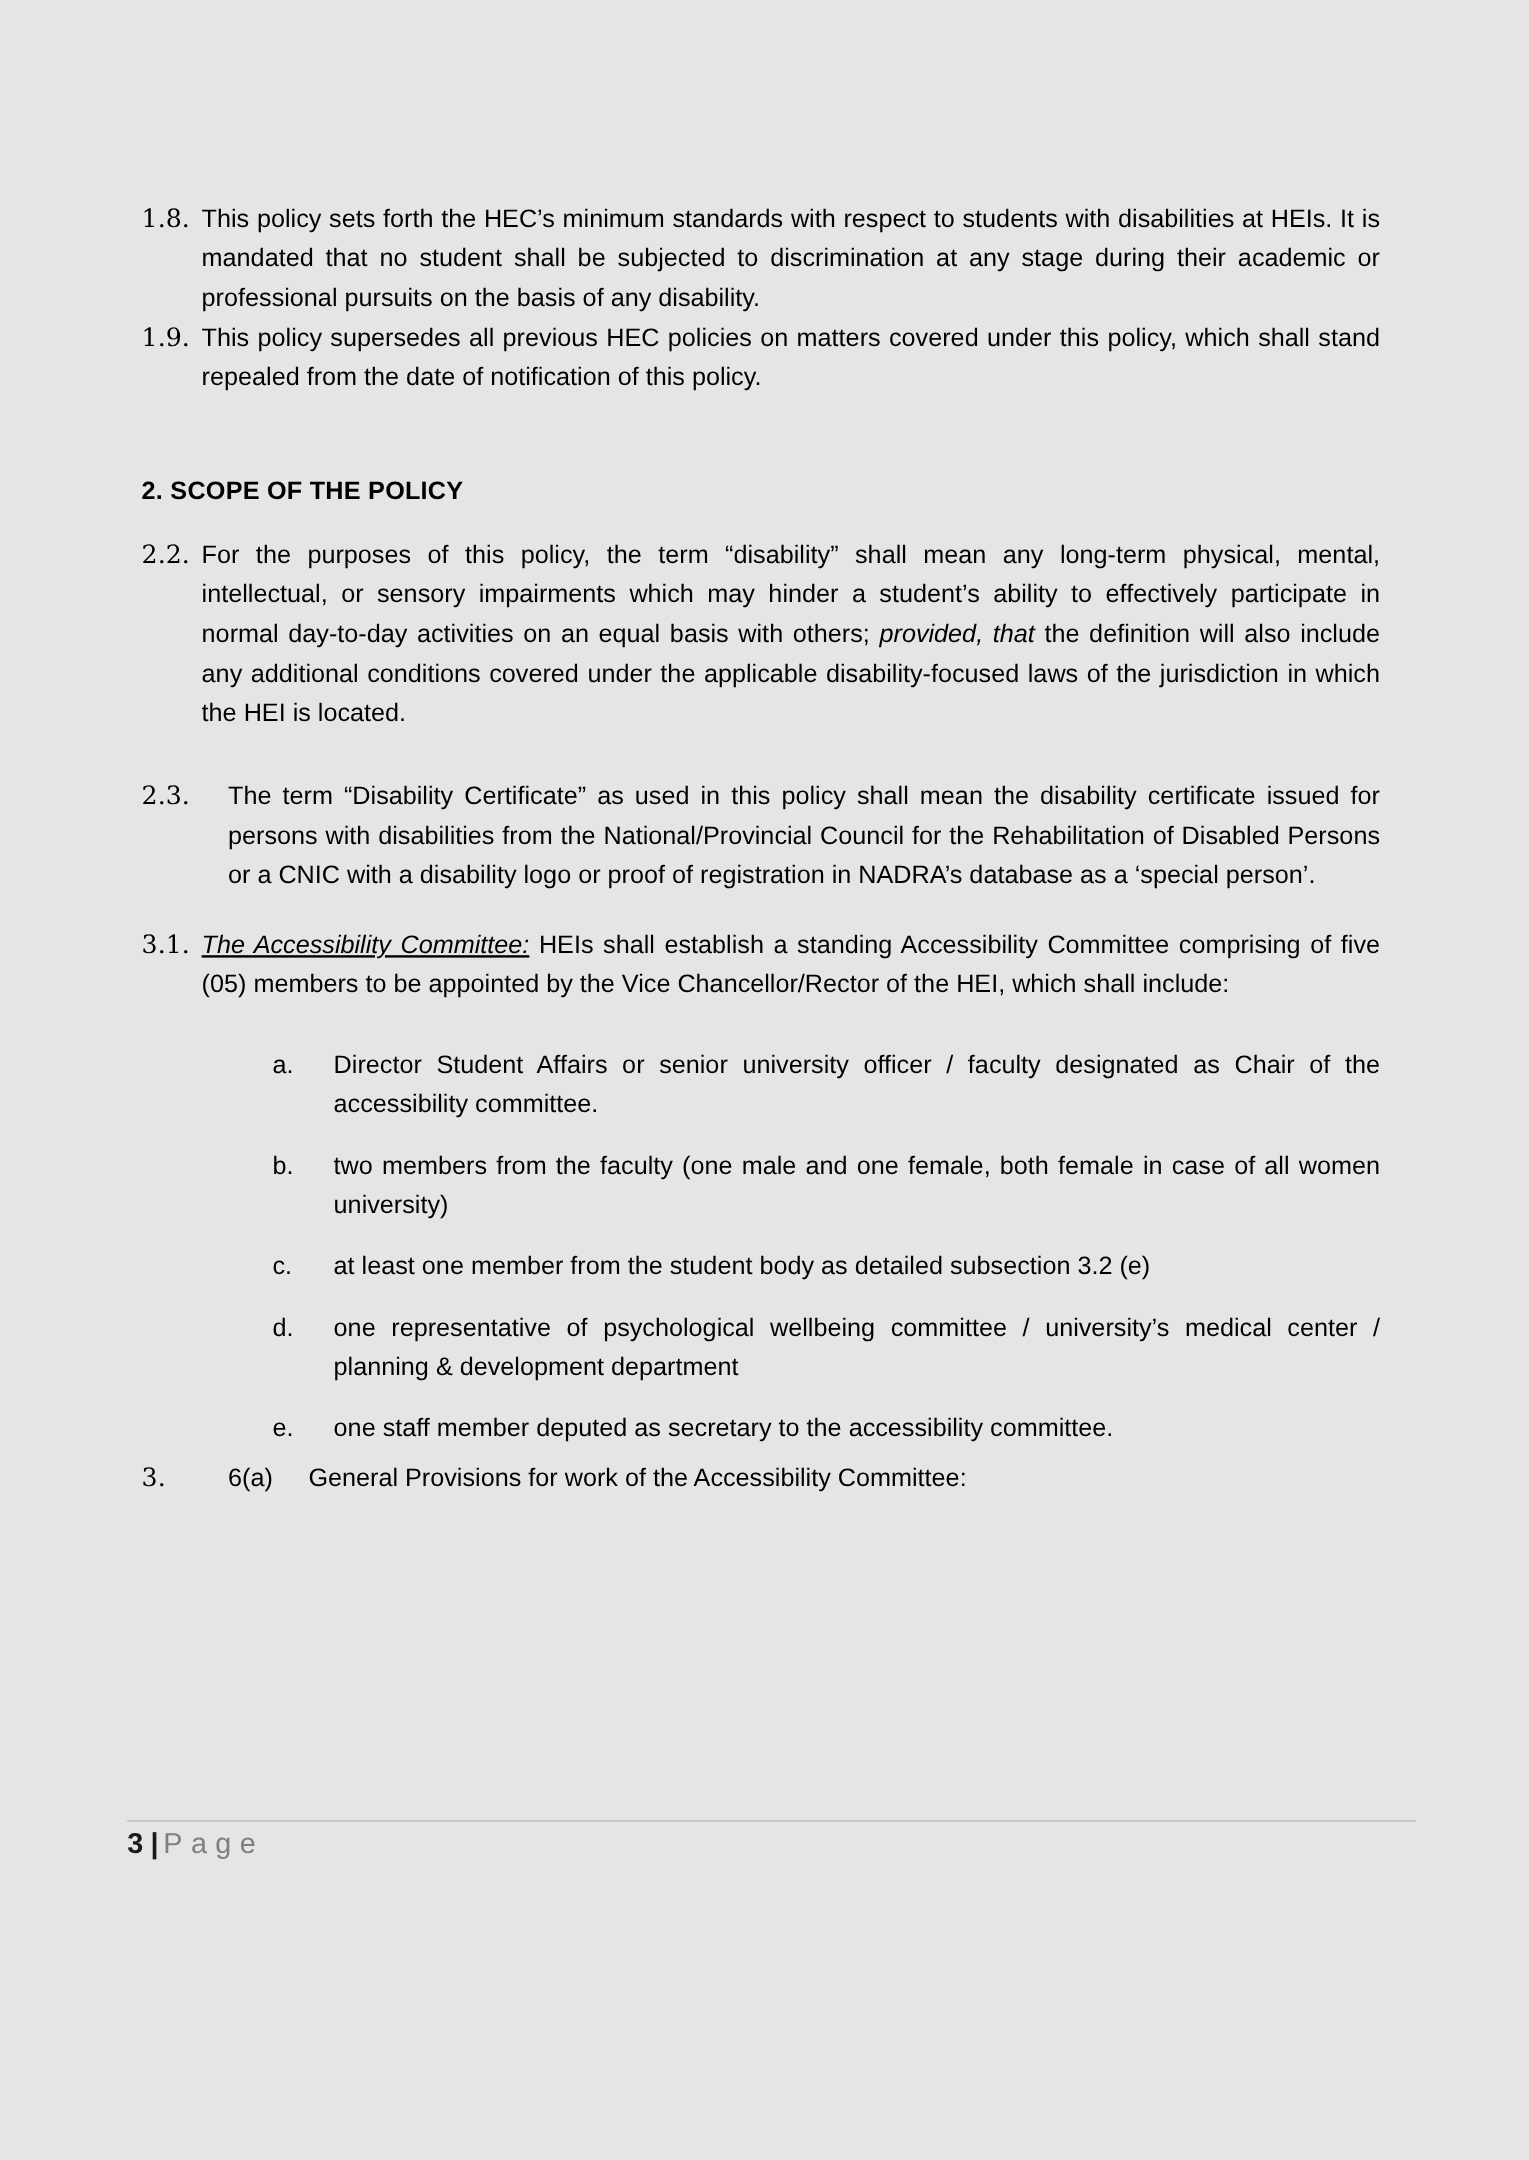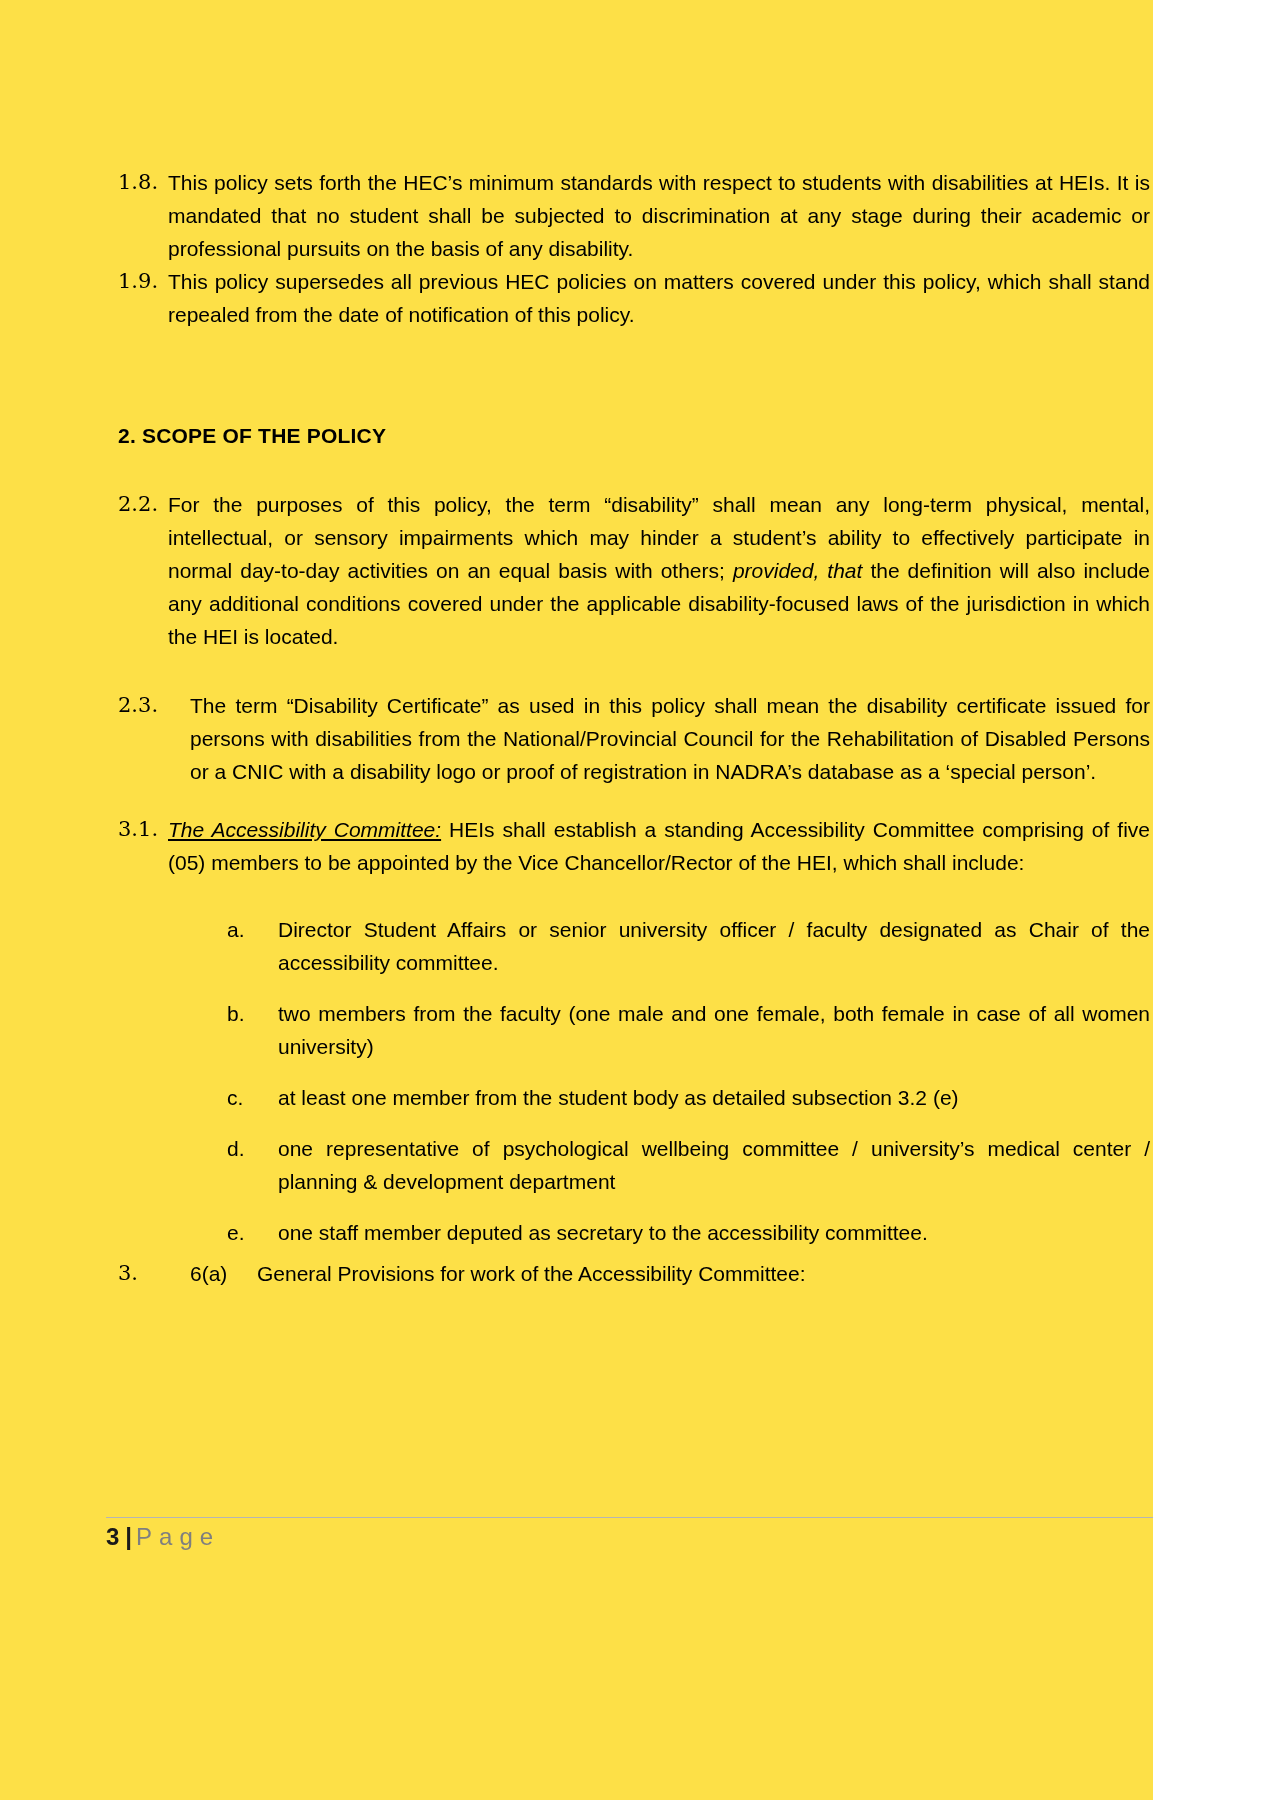--- a/index.html
+++ b/index.html
@@ -2,29 +2,28 @@
 <html><head>
 <meta charset="utf-8">
 <style>
   html, body {
     margin: 0;
     padding: 0;
     background: #ffffff;
   }
   .page {
     position: relative;
-    width: 1132px;
+    width: 1274px;
     height: 1800px;
-    background: #fde047;
+    background: #e5e5e5;
     overflow: hidden;
     font-family: "Liberation Sans", sans-serif;
     font-size: 21px;
     line-height: 33px;
     color: #000000;
-    padding-left: 21px;
   }
   .content {
     position: absolute;
     top: 166px;
     left: 118px;
     width: 1032px;
   }
   .para {
     display: flex;
     align-items: flex-start;
@@ -40,23 +39,23 @@
     flex: 1 1 auto;
     text-align: justify;
   }
   .heading {
     font-weight: bold;
     letter-spacing: 0.2px;
   }
   .u { text-decoration: underline; font-style: italic; }
   em { font-style: italic; }
 
-  .mt-h2   { margin-top: 88px; }
+  .mt-h2   { margin-top: 62px; }
   .mt-21   { margin-top: 25px; }
-  .mt-22   { margin-top: 36px; }
+  .mt-22   { margin-top: 20px; }
   .mt-23   { margin-top: 36px; gap: 22px; }
   .mt-h3   { margin-top: 54px; }
   .mt-31   { margin-top: 25px; }
 
   .alist { margin-left: 109px; }
   .alist .item {
     display: flex;
     margin-top: 18px;
   }
   .alist .item.first { margin-top: 34px; }

